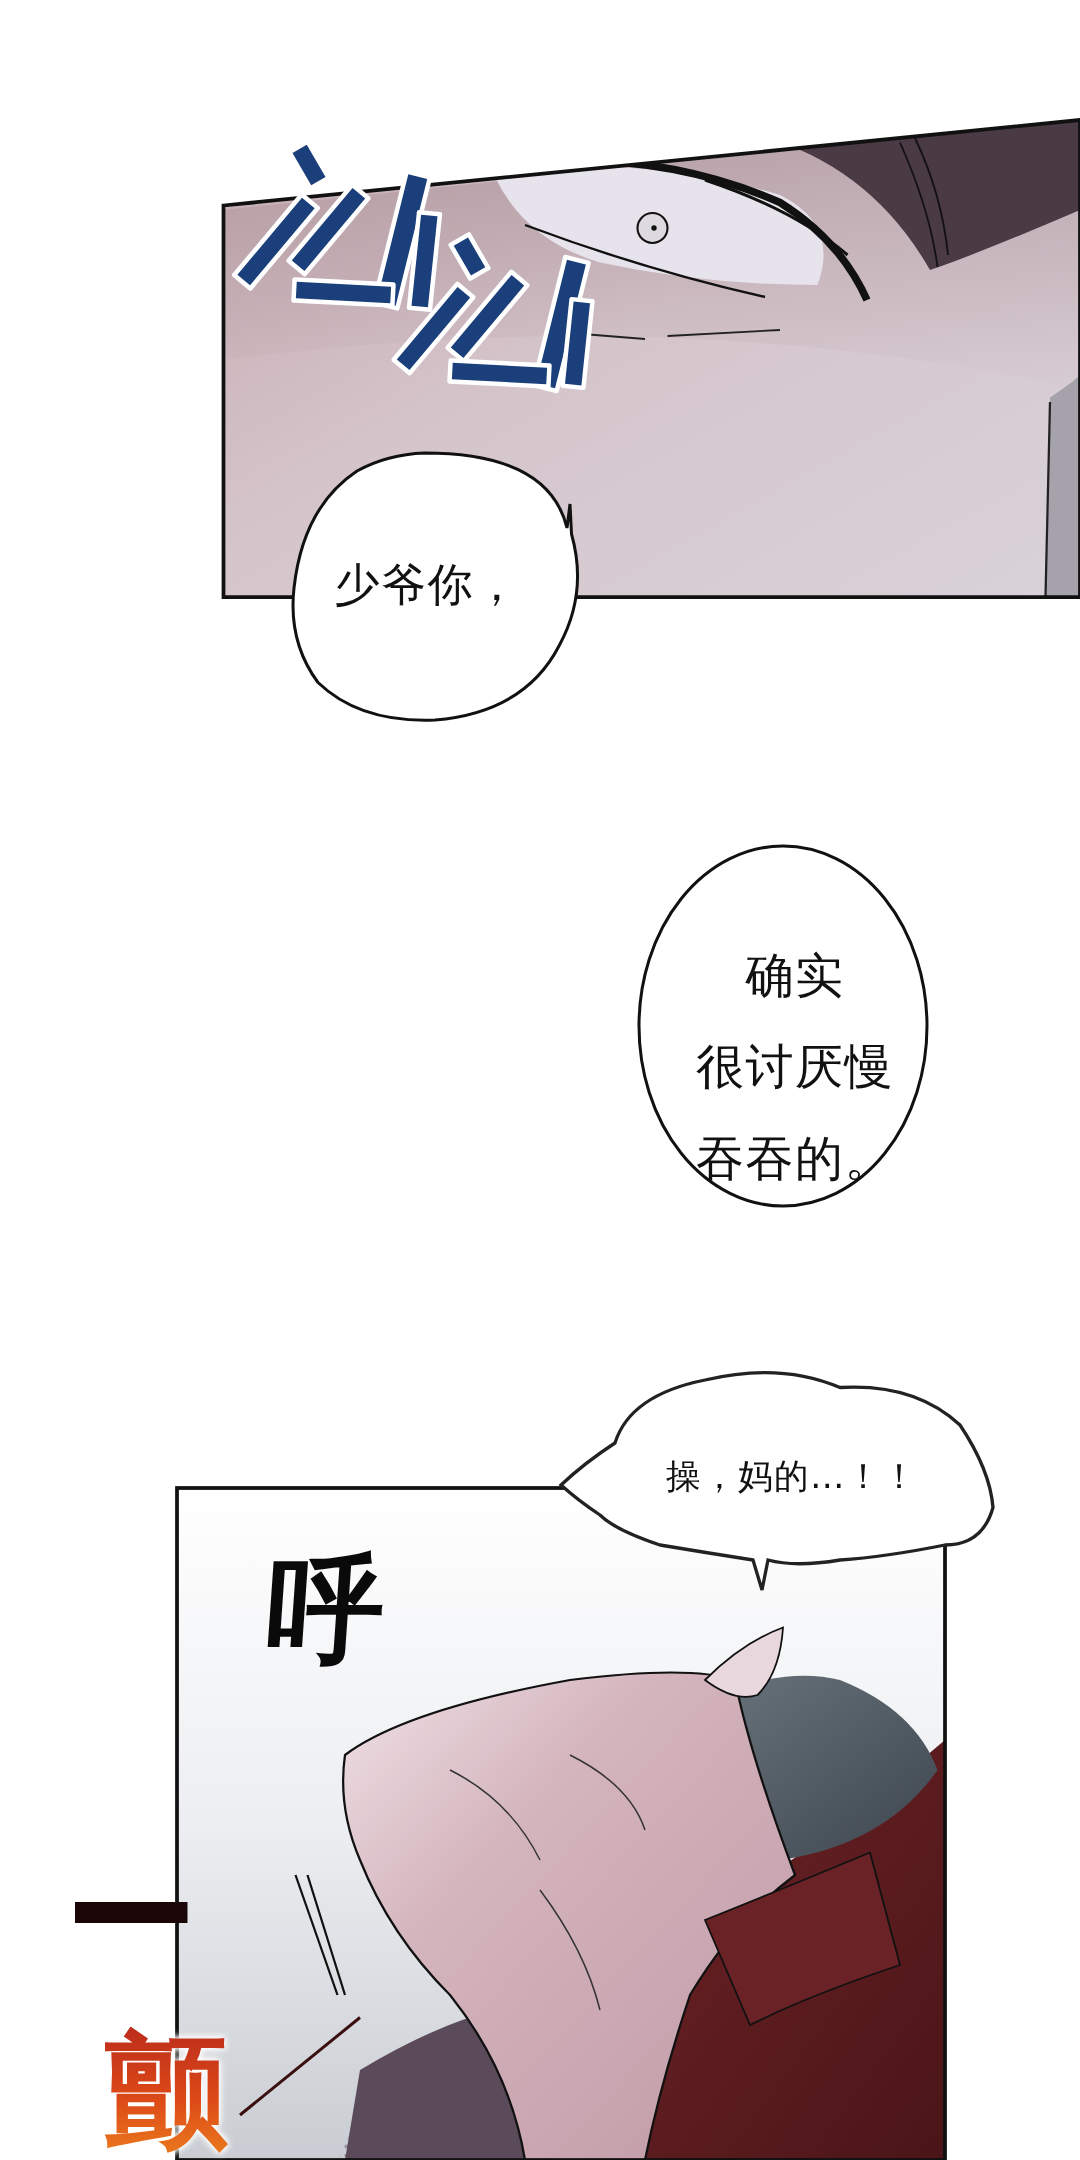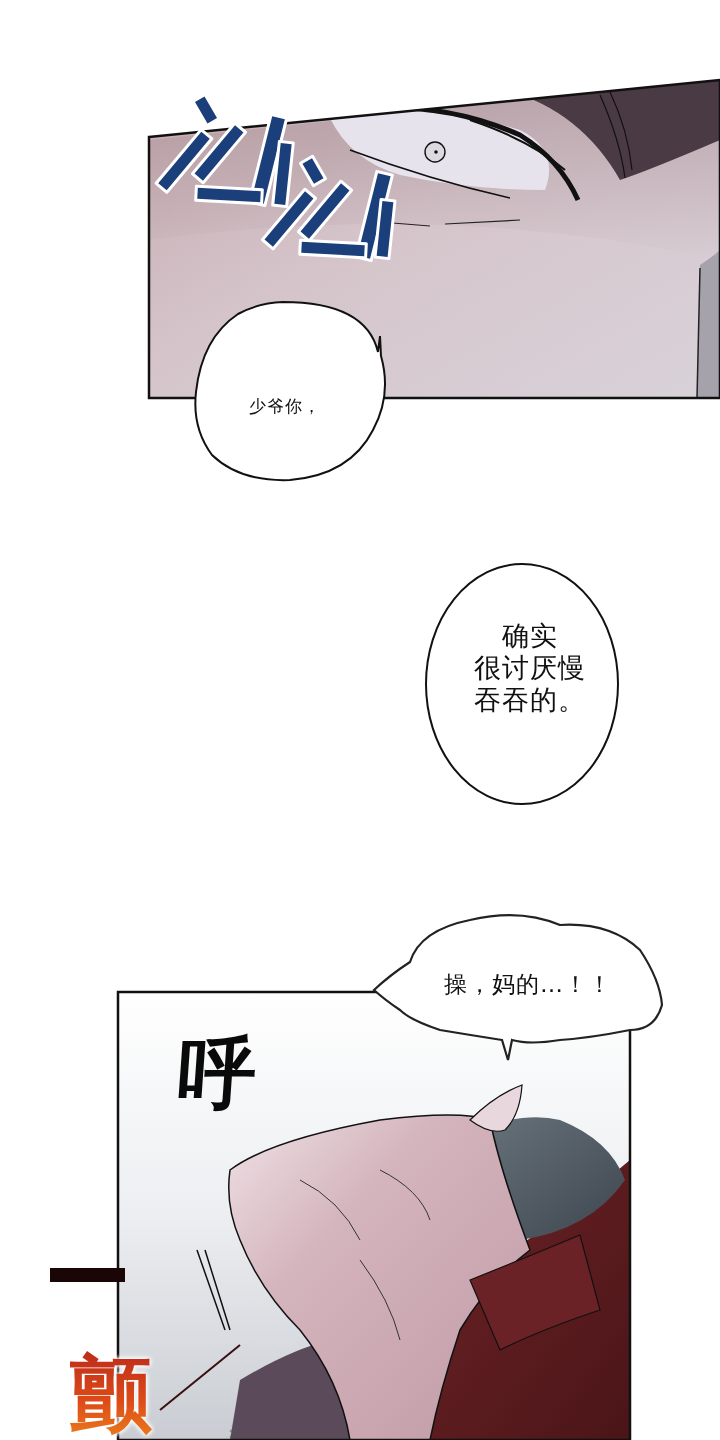--- a/index.html
+++ b/index.html
@@ -9,22 +9,22 @@
   .layer { position: absolute; left: 0; top: 0; width: 720px; height: 1440px; }
 
   .bubble-text {
     position: absolute;
     font-family: "DejaVu Sans", "Liberation Sans", sans-serif;
     color: #111;
     text-align: center;
     white-space: pre-line;
     font-weight: 500;
   }
-  .bubble1-text { left: 205px; top: 395px; width: 160px; font-size: 17px; letter-spacing: 1px; }
-  .bubble2-text { left: 440px; top: 620px; width: 180px; font-size: 27px; line-height: 32px; letter-spacing: 1px; }
+  .bubble1-text { left: 205px; top: 370px; width: 160px; font-size: 30px; letter-spacing: 1px; }
+  .bubble2-text { left: 440px; top: 620px; width: 180px; font-size: 32px; line-height: 61px; letter-spacing: 1px; }
   .bubble3-text { left: 398px; top: 969px; width: 260px; font-size: 23px; letter-spacing: 1px; }
 
   .sfx {
     position: absolute;
     font-family: "DejaVu Sans", "Liberation Sans", sans-serif;
     font-weight: 900;
   }
   .sfx-hu { left: 178px; top: 1022px; font-size: 78px; color: #0a0a0a; letter-spacing: -2px; transform: skewX(-4deg); }
   .sfx-chan {
     left: 70px; top: 1340px; font-size: 82px;

